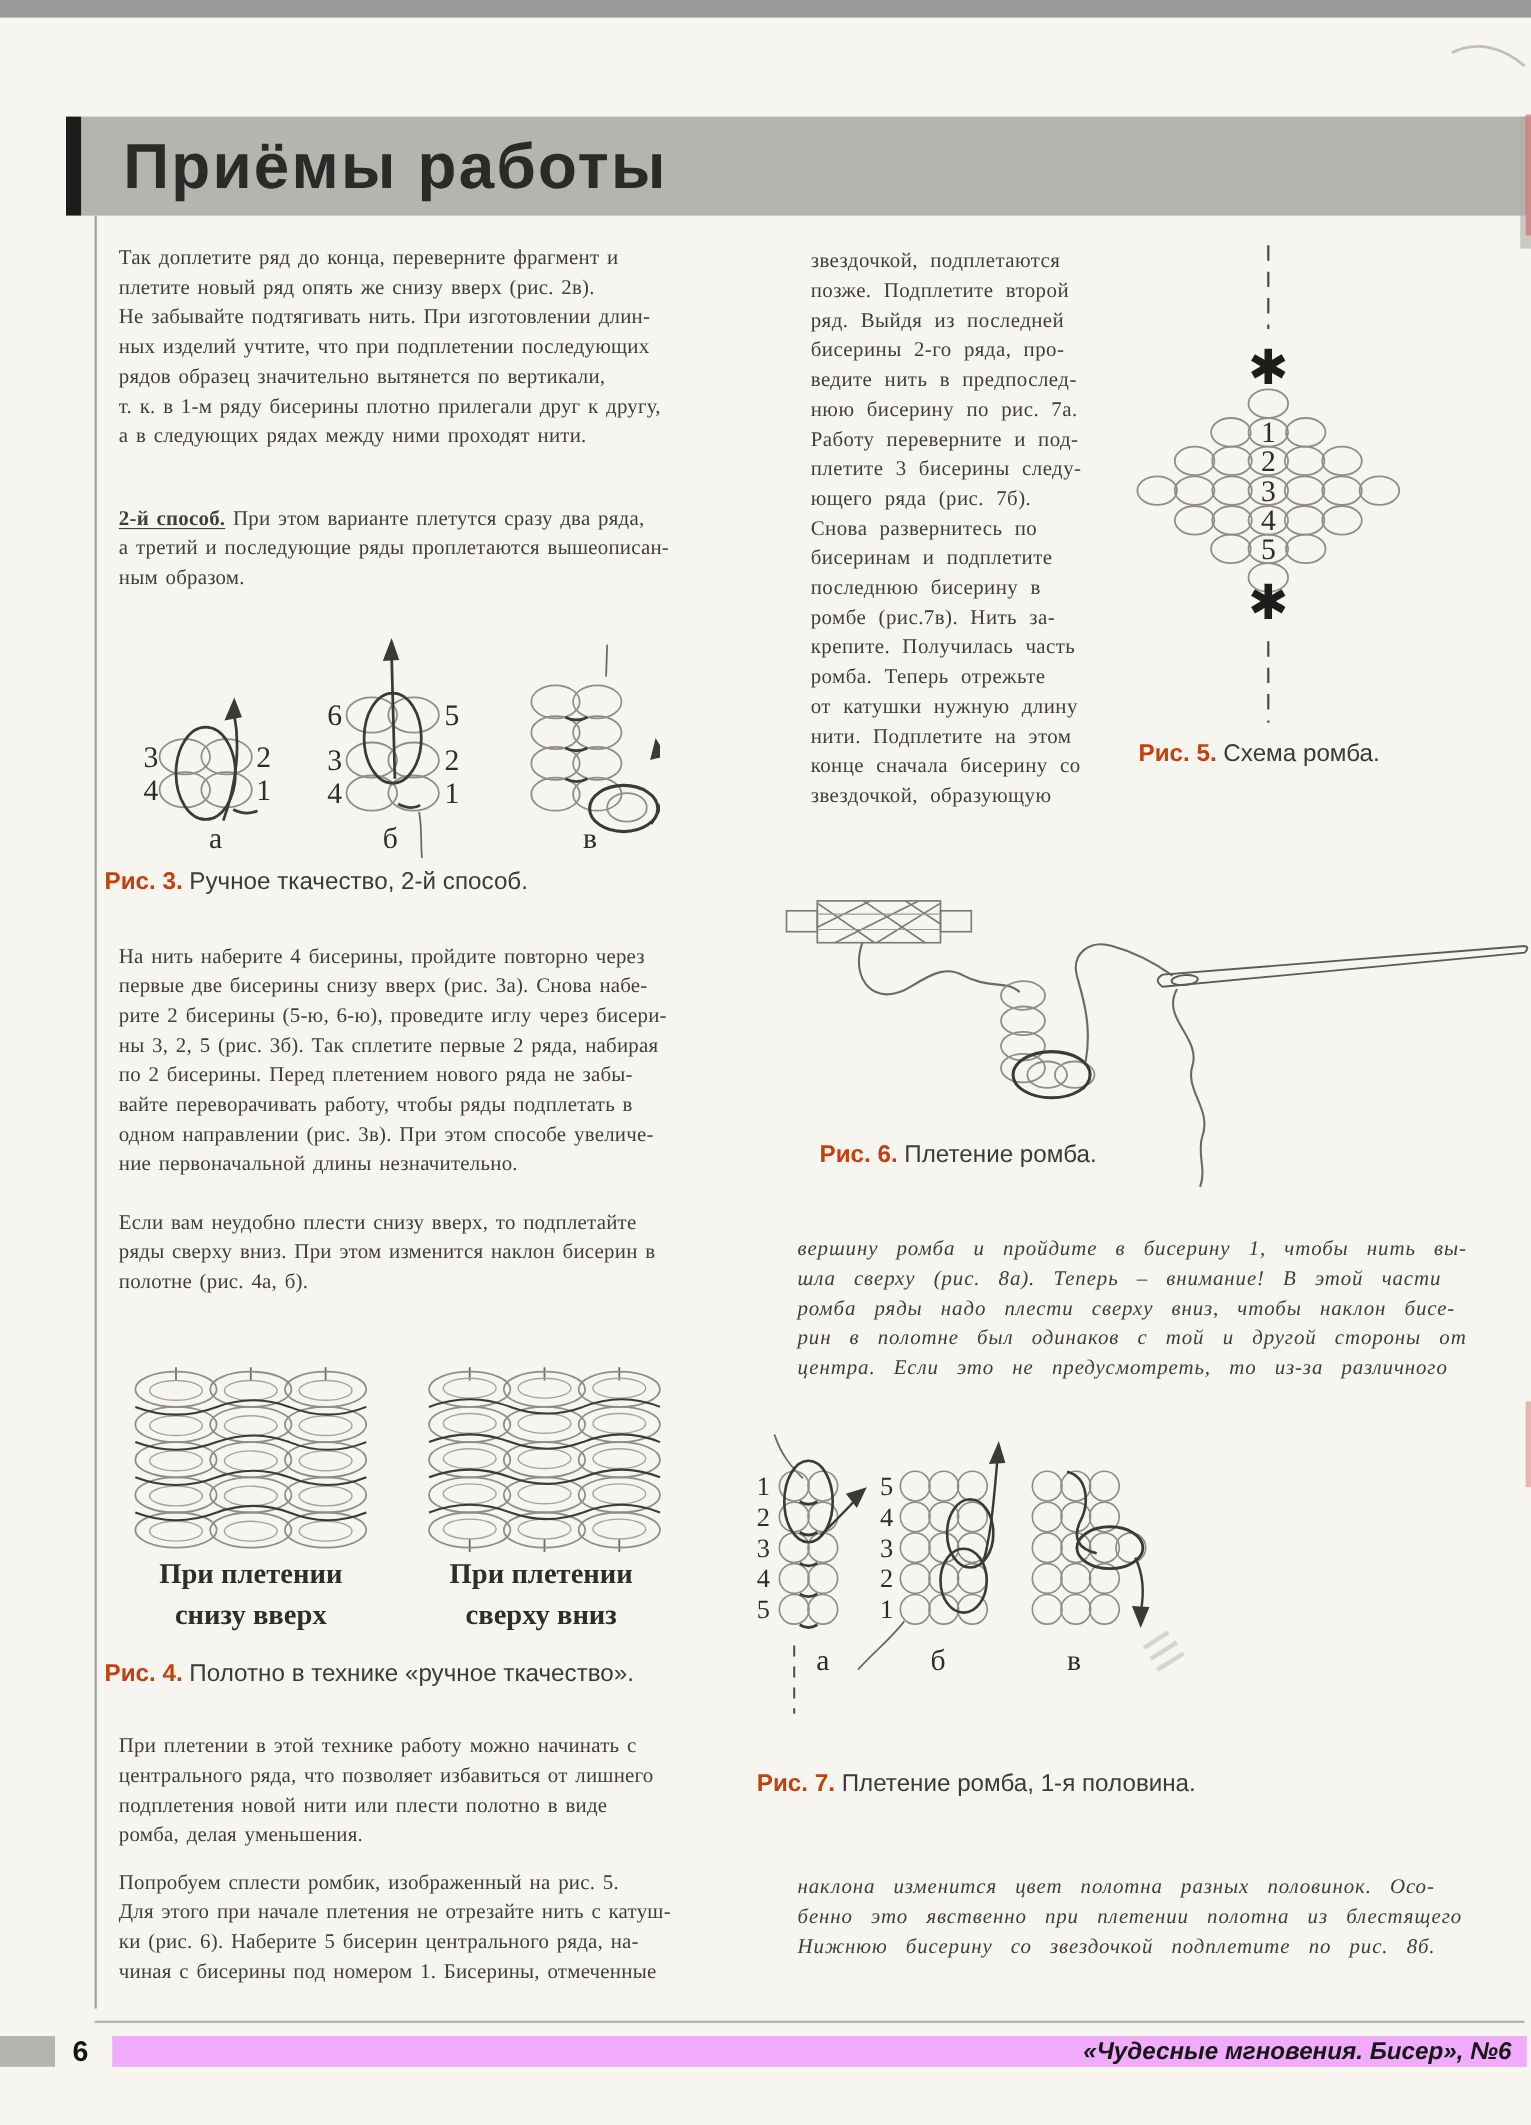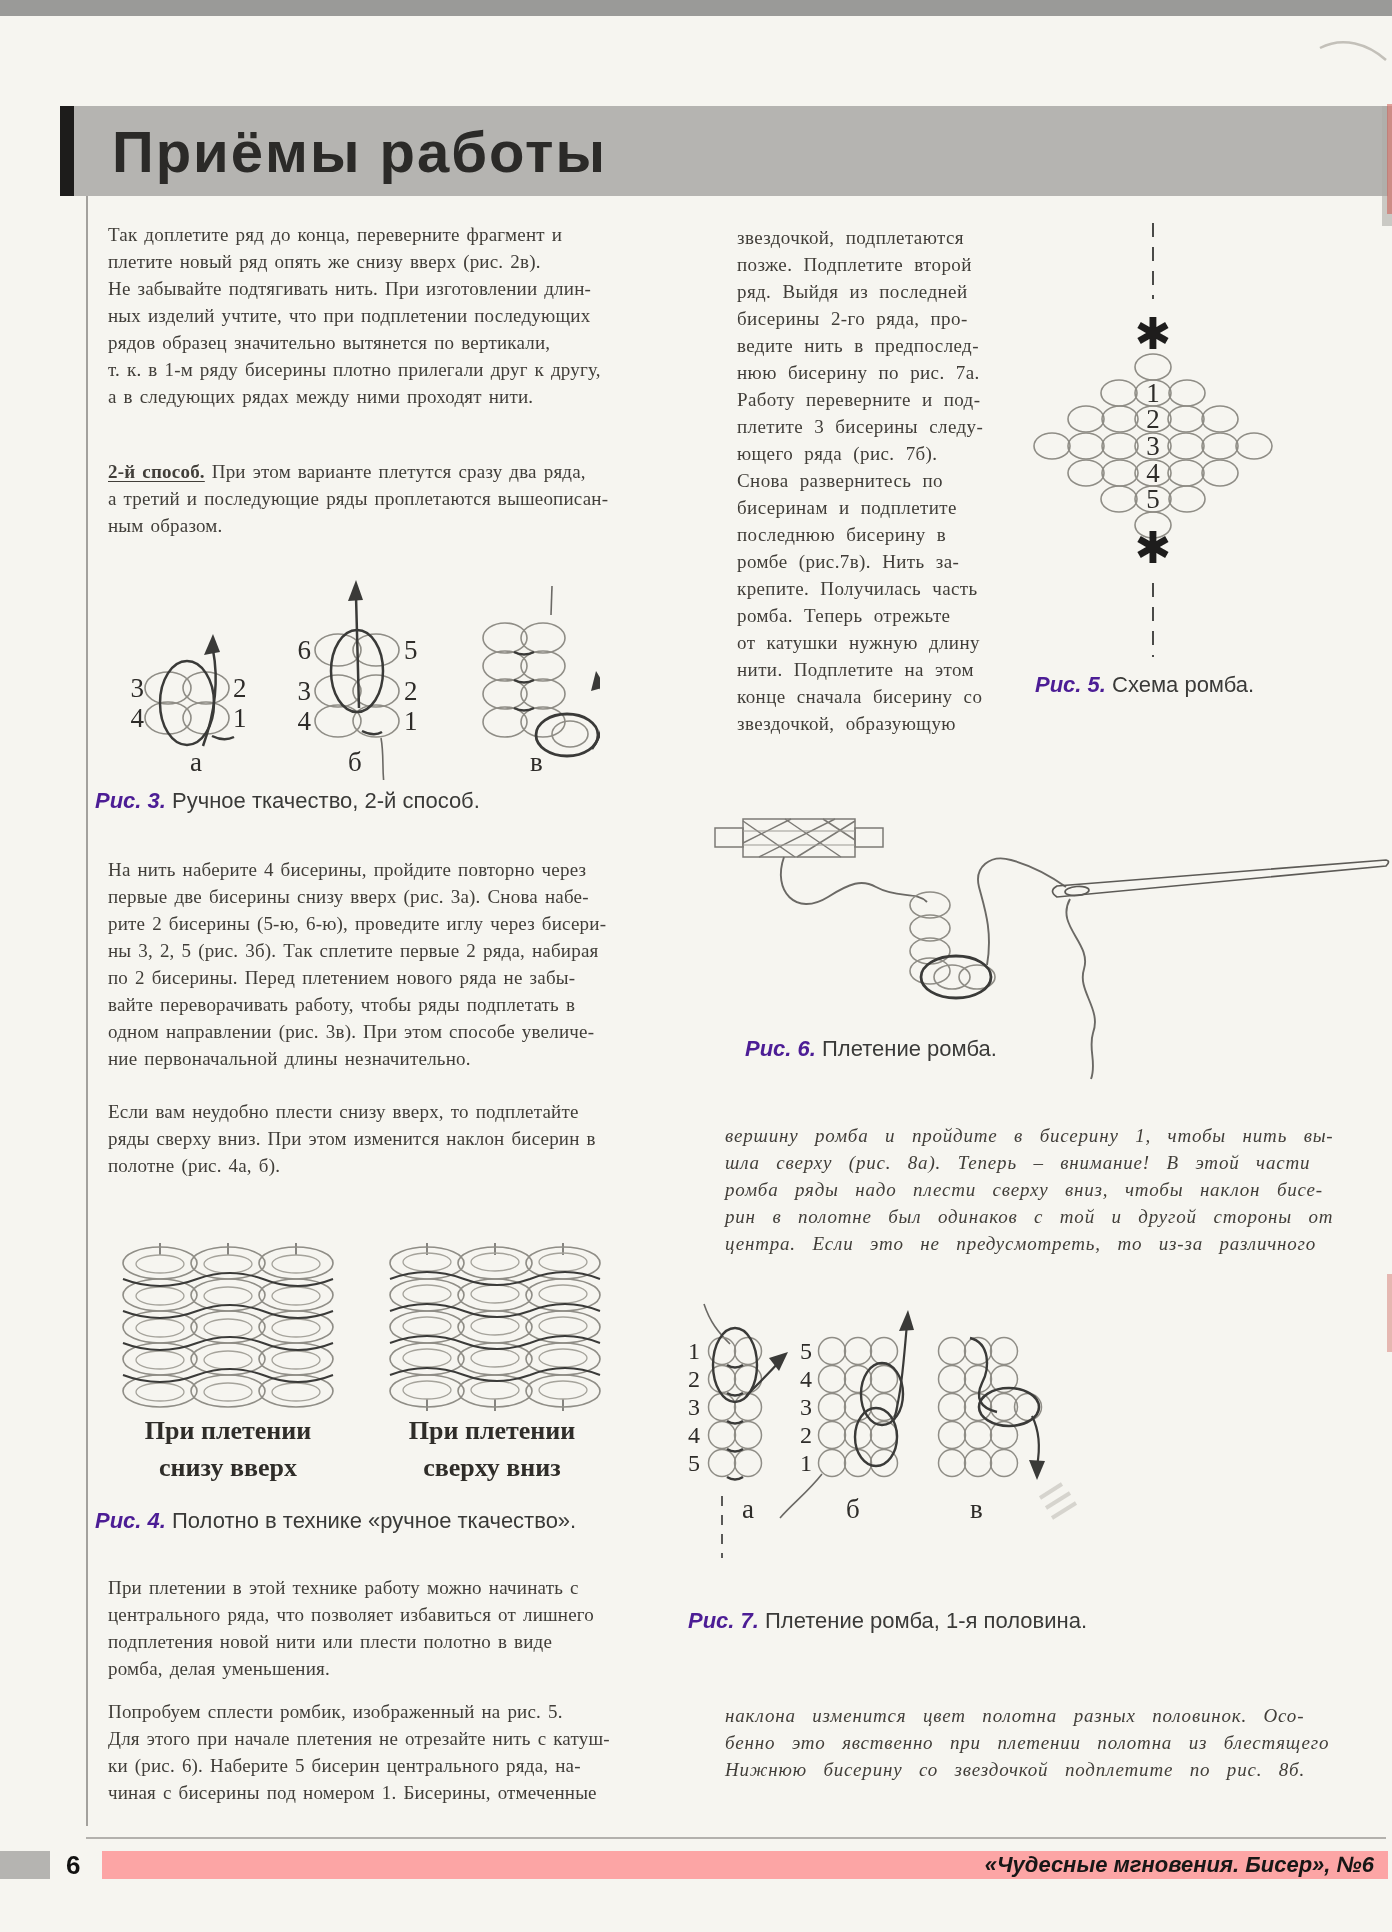--- a/index.html
+++ b/index.html
@@ -26,21 +26,21 @@
   }
   .rc-narrow .ln { letter-spacing:0.4px; word-spacing:6px; }
   .rc-wide  .ln { letter-spacing:0.8px; word-spacing:11px;font-style:italic; }
   .lead { font-weight:bold; text-decoration:underline; text-underline-offset:3px; }
 
   
   .cap {
     position:absolute; font-family:"Liberation Sans", sans-serif;
     font-size:22px; color:#3a3a38; white-space:nowrap;
   }
-  .cap b { color:#4c1d95;font-style:italic; }
+  .cap b { color:#c2410c; }
 
   .fig4-label {
     position:absolute; width:220px; text-align:center;
     font-weight:bold; font-size:26px; line-height:37px; color:#2f2d29;
   }
 
   .figsvg { position:absolute; }
   .bead { fill:none; stroke:#8f8d86; stroke-width:1.6; }
   .thread { fill:none; stroke:#3a3a38; stroke-width:2.5; }
   .threadthin { fill:none; stroke:#6b6965; stroke-width:1.6; }
@@ -50,21 +50,21 @@
   .star { font-family:"DejaVu Sans", sans-serif; font-size:44px; font-weight:bold; fill:#1e1d1c; }
 
   
   #footer-line { position:absolute; left:86px; top:1821px; width:1300px; height:2px; background:#b3b1ad; }
   #footer-stub { position:absolute; left:0; top:1835px; width:50px; height:28px; background:#b5b4b1; }
   #footer-page-number {
     position:absolute; left:66px; top:1835px; height:28px; line-height:28px;
     font-family:"Liberation Sans", sans-serif; font-weight:bold; font-size:26px; color:#121211;
   }
   #footer-bar {
-    position:absolute; left:102px; top:1835px; width:1286px; height:28px; background:#fca5a5;
+    position:absolute; left:102px; top:1835px; width:1286px; height:28px; background:#f0abfc;
     text-align:right;
   }
   #footer-journal {
     display:inline-block; padding-right:14px; height:28px; line-height:28px;
     font-family:"Liberation Sans", sans-serif; font-style:italic; font-weight:bold;
     font-size:22px; color:#171716;
   }
   #bottom-black-bar { position:absolute; left:58px; top:1918px; width:1058px; height:13px; background:#161514; }
 
   

